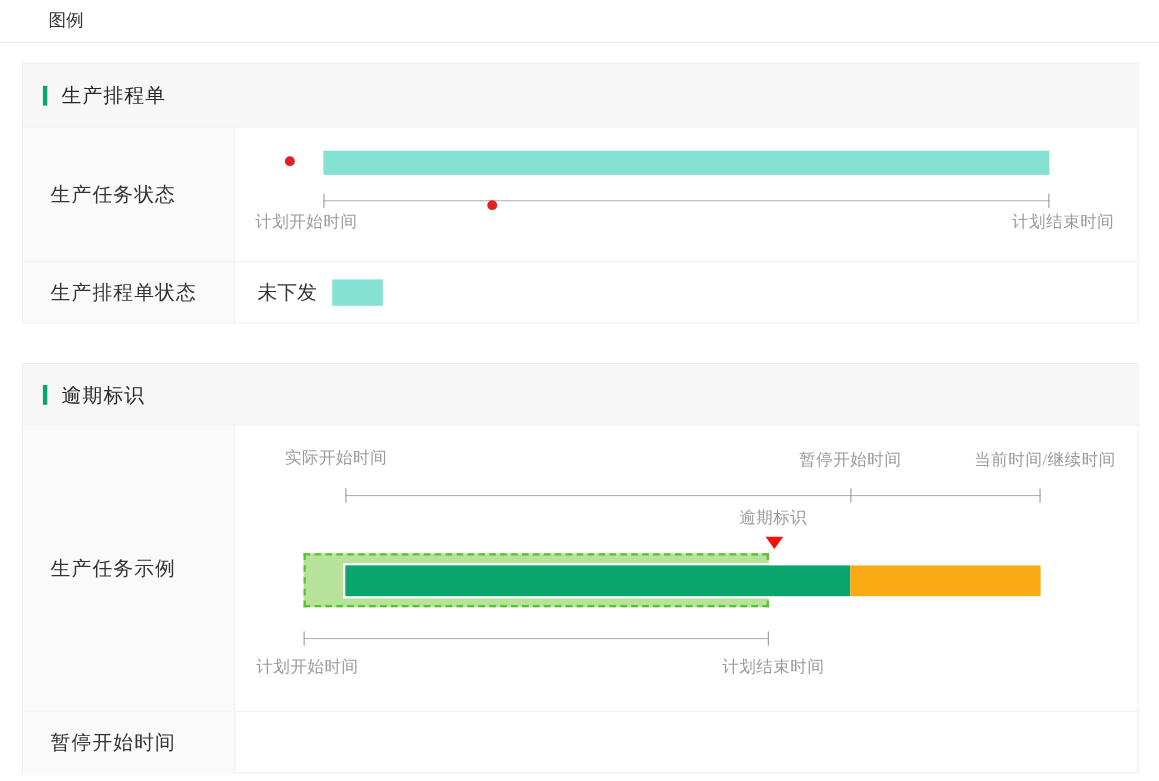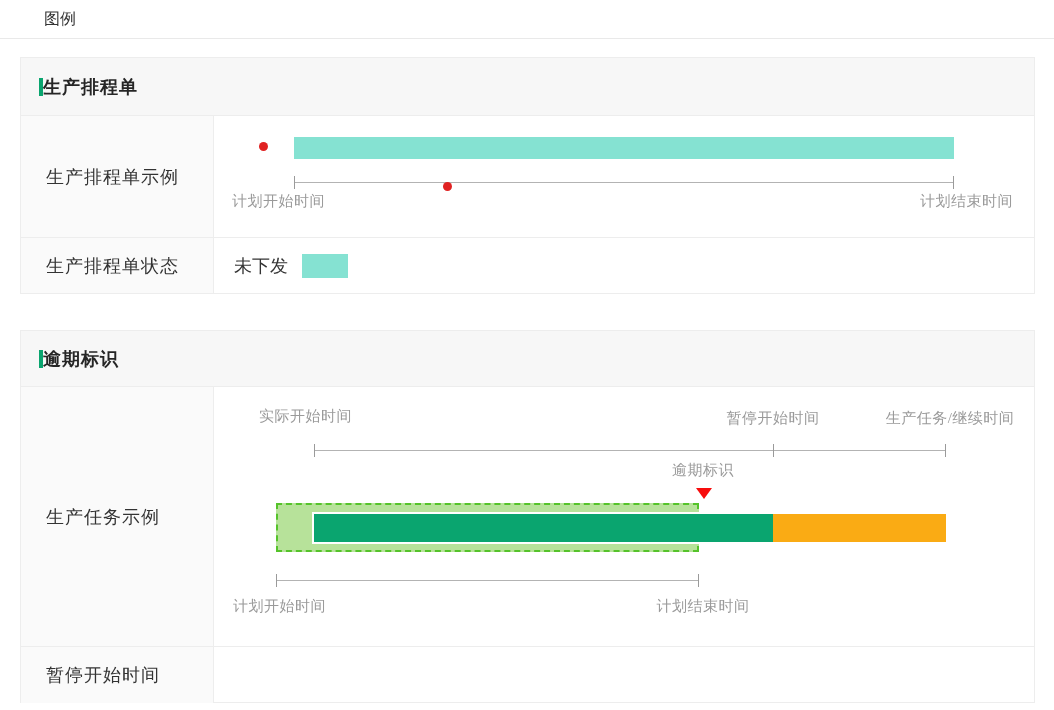--- a/index.html
+++ b/index.html
@@ -9,21 +9,21 @@
   .top-divider { position:absolute; left:0; top:38px; width:1054px; height:1px; background:#e9e9e9; }
 
   .panel { position:absolute; left:20px; width:1015px; border:1px solid #ededed; background:#fff; }
   .panel-1 { top:57px; height:237px; }
   .panel-2 { top:330px; height:373px; }
 
   .panel-header { display:flex; align-items:center; background:#f7f7f7; }
   .panel-1 .panel-header { height:57px; }
   .panel-2 .panel-header { height:55px; }
   .accent-bar { width:4px; height:18px; background:#0aa56f; margin-left:18px; }
-  .panel-title { font-size:18px; font-weight:bold; color:#262626; letter-spacing:1px; }
+  .panel-title { margin-left:13px; font-size:18px; font-weight:normal; color:#262626; letter-spacing:1px; }
 
   .row { display:flex; border-top:1px solid #ededed; }
   .cell-label { width:193px; background:#fafafa; border-right:1px solid #ededed; display:flex; align-items:center; padding-left:25px; font-size:18px; color:#333; flex:none; letter-spacing:1px; }
   .cell-content { position:relative; flex:1; background:#fff;font-family:Liberation Serif, serif; }
 
   .row-ex1 { height:122px; }
   .row-st1 { height:56px; }
   .row-ex2 { height:260px; }
   .row-st2 { height:57px; }
 
@@ -63,21 +63,21 @@
 <div class="page-title">图例</div>
 <div class="top-divider"></div>
 
 <div class="panel panel-1">
   <div class="panel-header">
     <div class="accent-bar"></div>
     <div class="panel-title">生产排程单</div>
   </div>
 
   <div class="row row-ex1">
-    <div class="cell-label">生产排程单示例</div>
+    <div class="cell-label">生产任务状态</div>
     <div class="cell-content">
       <div class="red-dot" style="left:45px; top:26px;"></div>
       <div class="sched-bar"></div>
       <div class="timeline" style="left:80px; top:60px; width:660px;">
         <div class="line"></div>
         <div class="tick" style="left:0;"></div>
         <div class="tick" style="left:659px;"></div>
       </div>
       <div class="red-dot" style="left:229px; top:66px;"></div>
       <div class="gray-label" style="left:18px; top:76px;">计划开始时间</div>
@@ -103,21 +103,21 @@
     <div class="accent-bar"></div>
     <div class="panel-title">逾期标识</div>
   </div>
 
   <div class="row row-ex2">
     <div class="cell-label">生产任务示例</div>
     <div class="cell-content">
 
       <div class="gray-label" style="left:45px; top:20px;">实际开始时间</div>
       <div class="gray-label centered" style="left:559px; top:22px;">暂停开始时间</div>
-      <div class="gray-label centered" style="left:736px; top:22px;">生产任务/继续时间</div>
+      <div class="gray-label centered" style="left:736px; top:22px;">当前时间/继续时间</div>
 
       <div class="timeline" style="left:100px; top:57px; width:632px;">
         <div class="line"></div>
         <div class="tick" style="left:0;"></div>
         <div class="tick" style="left:459px;"></div>
         <div class="tick" style="left:631px;"></div>
       </div>
 
       <div class="gray-label centered" style="left:489px; top:74px;">逾期标识</div>
       <div class="overdue-triangle"></div>

